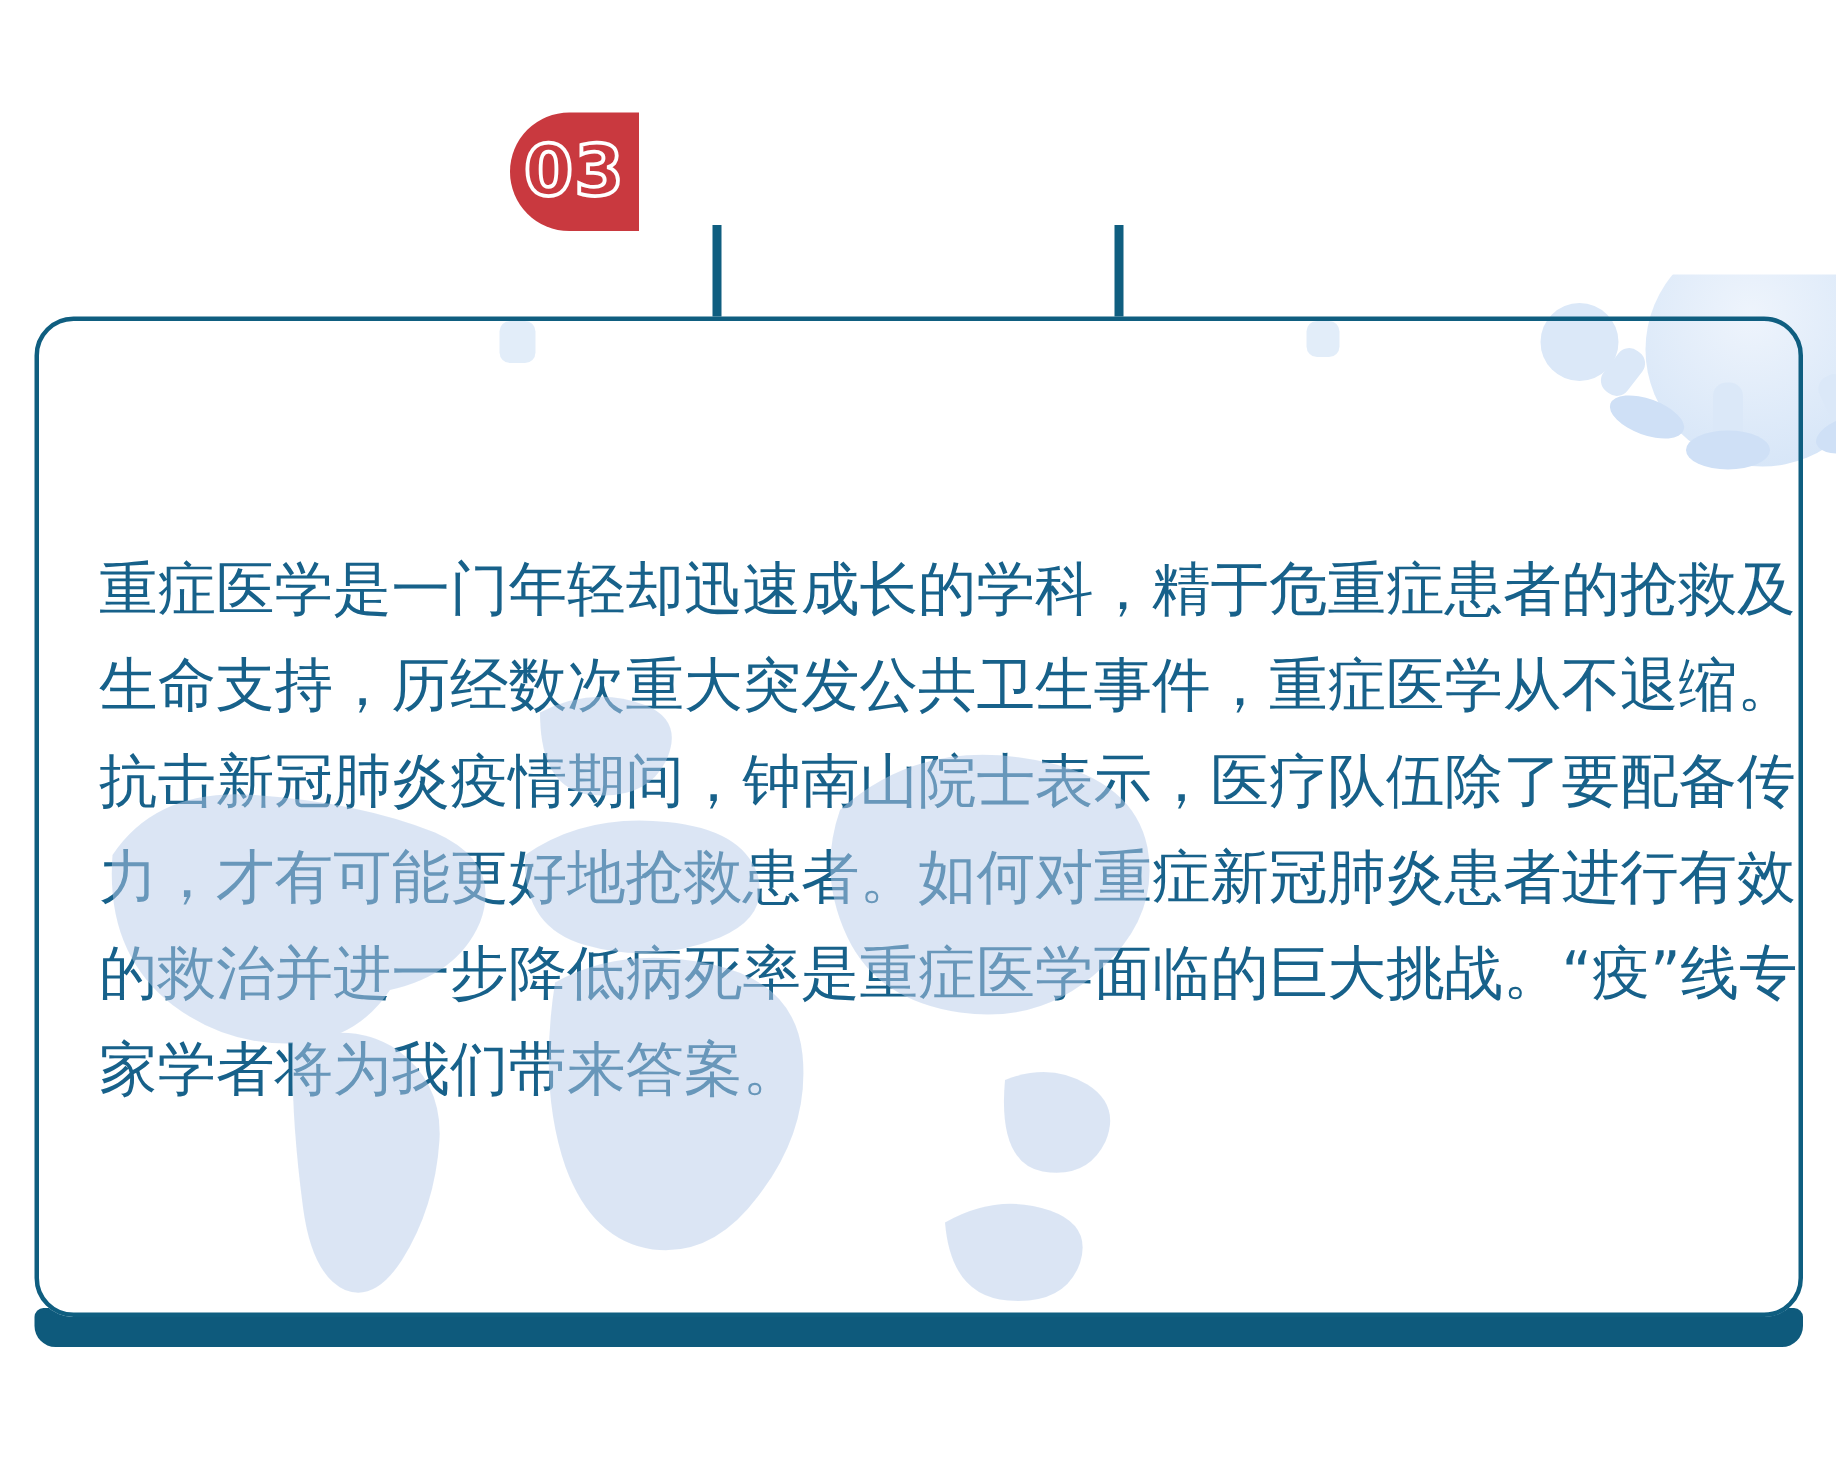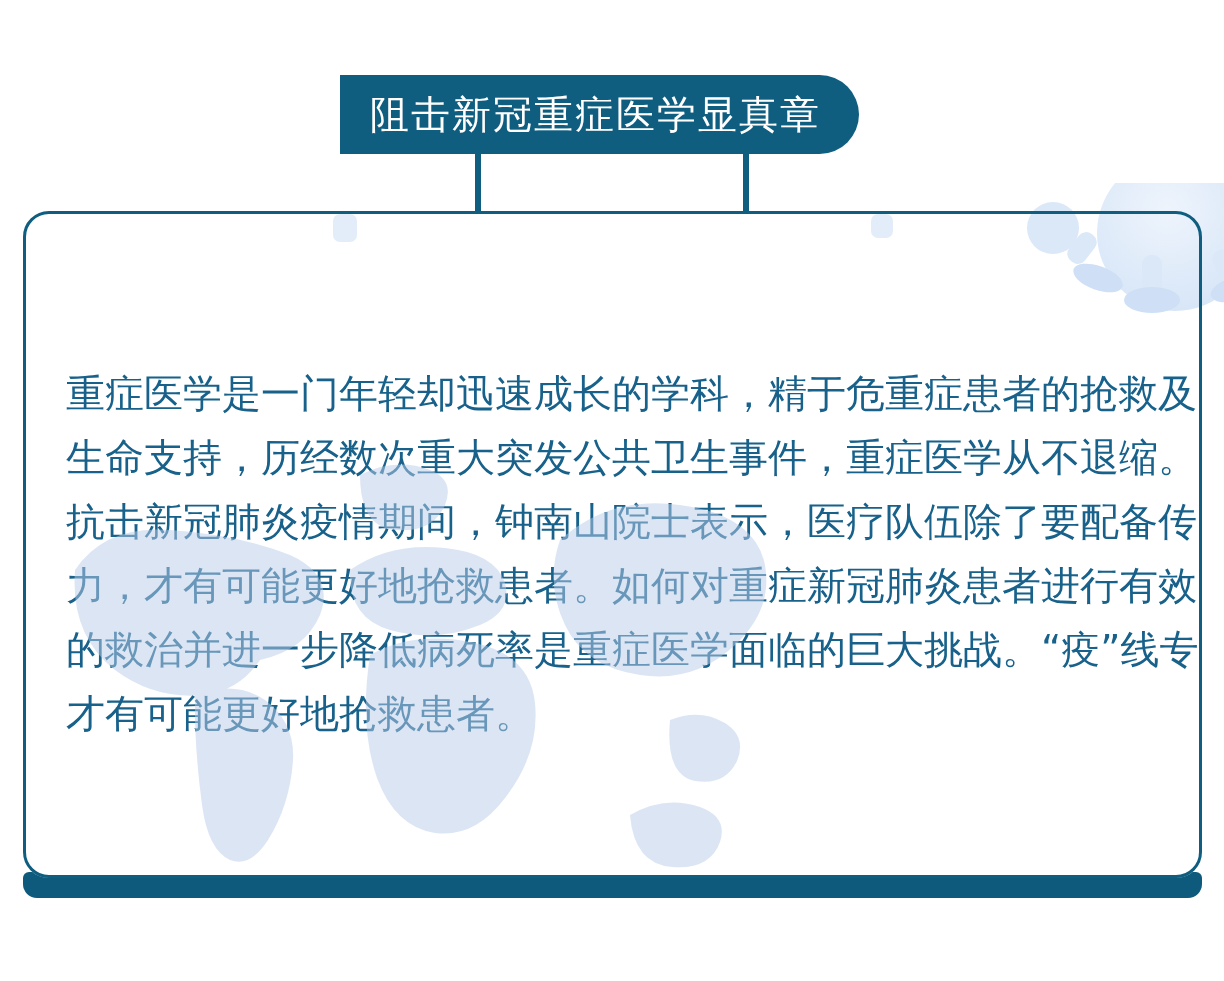--- a/index.html
+++ b/index.html
@@ -86,21 +86,21 @@
   }
   .stalk-remnant.s1{left:333px;top:214px;width:24px;height:28px;}
   .stalk-remnant.s2{left:871px;top:214px;width:22px;height:24px;}
 </style>
 </head>
 <body>
 
 <div class="page">
 
   <div class="badge">
-    <div class="badge-title">阻击新冠重症医学显真章</div>
+    <div class="badge-number">03</div>
   </div>
 
   <div class="connector c1"></div>
   <div class="connector c2"></div>
 
   <div class="card-bg"></div>
   <div class="bottom-bar"></div>
 
   <svg class="virus-decor" viewBox="0 0 240 175">
     <defs>
@@ -122,21 +122,21 @@
   </svg>
   <div class="stalk-remnant s1"></div>
   <div class="stalk-remnant s2"></div>
 
   <div class="paragraph">
     <span class="line">重症医学是一门年轻却迅速成长的学科，精于危重症患者的抢救及</span>
     <span class="line">生命支持，历经数次重大突发公共卫生事件，重症医学从不退缩。</span>
     <span class="line">抗击新冠肺炎疫情期间，钟南山院士表示，医疗队伍除了要配备传</span>
     <span class="line">力，才有可能更好地抢救患者。如何对重症新冠肺炎患者进行有效</span>
     <span class="line">的救治并进一步降低病死率是重症医学面临的巨大挑战。“疫”线专</span>
-    <span class="line">才有可能更好地抢救患者。</span>
+    <span class="line">家学者将为我们带来答案。</span>
   </div>
 
   <svg class="map-overlay" viewBox="0 0 1000 470">
     <g fill="#b9cdea">
 
       <path d="M45 150 q30 -45 95 -40 q70 5 120 25 q45 20 30 60 q-15 35 -60 45 q-20 30 -55 35 q-50 5 -90 -25 q-45 -35 -40 -100 z"></path>
 
       <path d="M165 275 q40 -15 70 5 q30 22 28 60 q-3 45 -25 80 q-18 28 -38 20 q-22 -10 -28 -55 q-8 -60 -7 -110 z"></path>
 
       <path d="M330 55 q35 -18 70 -5 q25 10 15 35 q-12 28 -50 25 q-35 -3 -35 -55 z"></path>

